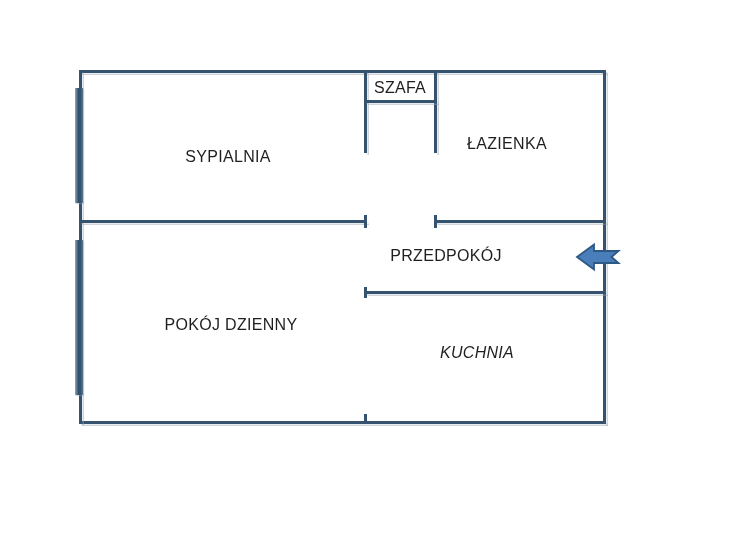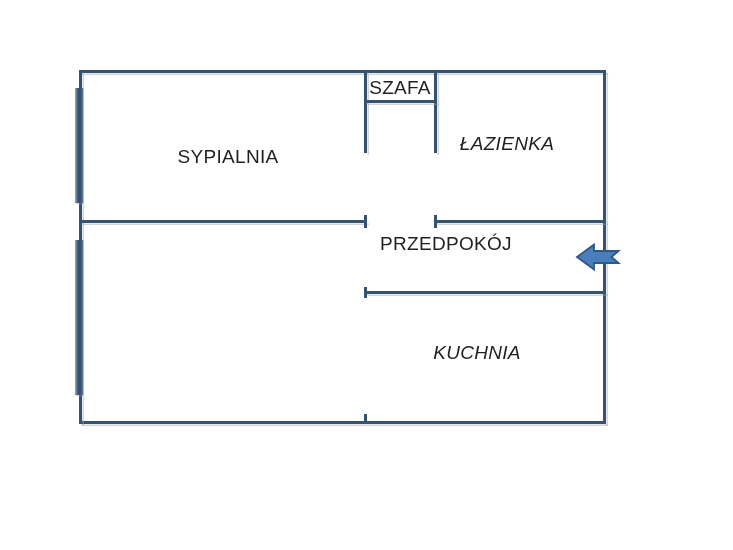--- a/index.html
+++ b/index.html
@@ -27,21 +27,21 @@
   .window-bar {
     position: absolute;
     width: 8px;
     background: linear-gradient(90deg, #93a9bc 0%, var(--wall, #35536f) 40%, var(--wall, #35536f) 70%, #5d7b96 100%);
     box-shadow: 1px 1px 1px rgba(150, 163, 178, 0.4);
   }
   .room-label {
     position: absolute;
     transform: translate(-50%, -50%);
     color: var(--text, #1f1f1f);
-    font-size: 19px;
+    font-size: 16px;
     letter-spacing: 0.3px;
     white-space: nowrap;
   }
   .arrow-svg {
     position: absolute;
     overflow: visible;
   }
   .arrow-svg polygon {
     fill: var(--arrow-fill, #4a7ebb);
     stroke: var(--arrow-stroke, #2e5984);
@@ -71,21 +71,22 @@
   <div class="wall" style="left:434px; top:70px; width:3px; height:83px;"></div>
   <div class="wall" style="left:364px; top:100px; width:73px; height:3px;"></div>
 
   <div class="wall" style="left:364px; top:291px; width:242px; height:3px;"></div>
   <div class="tick" style="left:364px; top:287px; width:3px; height:11px;"></div>
 
   <div class="tick" style="left:364px; top:414px; width:3px; height:9px;"></div>
 
   <div class="room-label" style="left:228px; top:157px;">SYPIALNIA</div>
   <div class="room-label" style="left:400px; top:88px;">SZAFA</div>
-  <div class="room-label" style="left:507px; top:144px;font-style:italic;">ŁAZIENKA</div>
-  <div class="room-label" style="left:446px; top:244px;">PRZEDPOKÓJ</div>
+  <div class="room-label" style="left:507px; top:144px;">ŁAZIENKA</div>
+  <div class="room-label" style="left:446px; top:256px;">PRZEDPOKÓJ</div>
+  <div class="room-label" style="left:231px; top:325px;">POKÓJ DZIENNY</div>
   <div class="room-label" style="left:477px; top:353px;font-style:italic;">KUCHNIA</div>
 
   <svg class="arrow-svg" style="left:576px; top:243px;" width="44" height="28" viewBox="0 0 44 28">
     <polygon points="1,14 18,1.5 18,8 42.5,8 35.5,14 42.5,20 18,20 18,26.5"></polygon>
   </svg>
 
 </div>
 
 </body></html>

